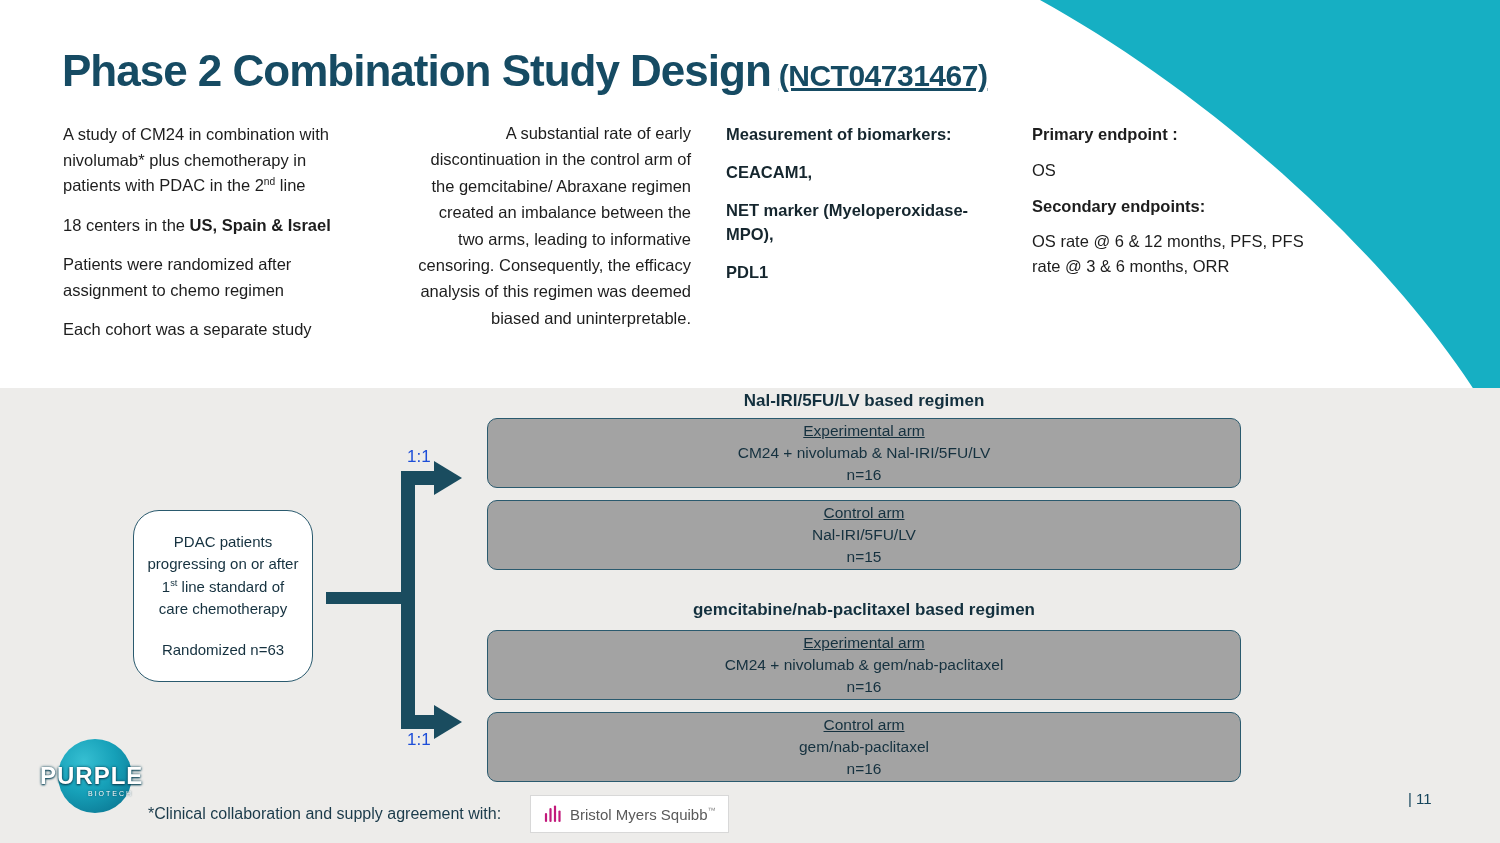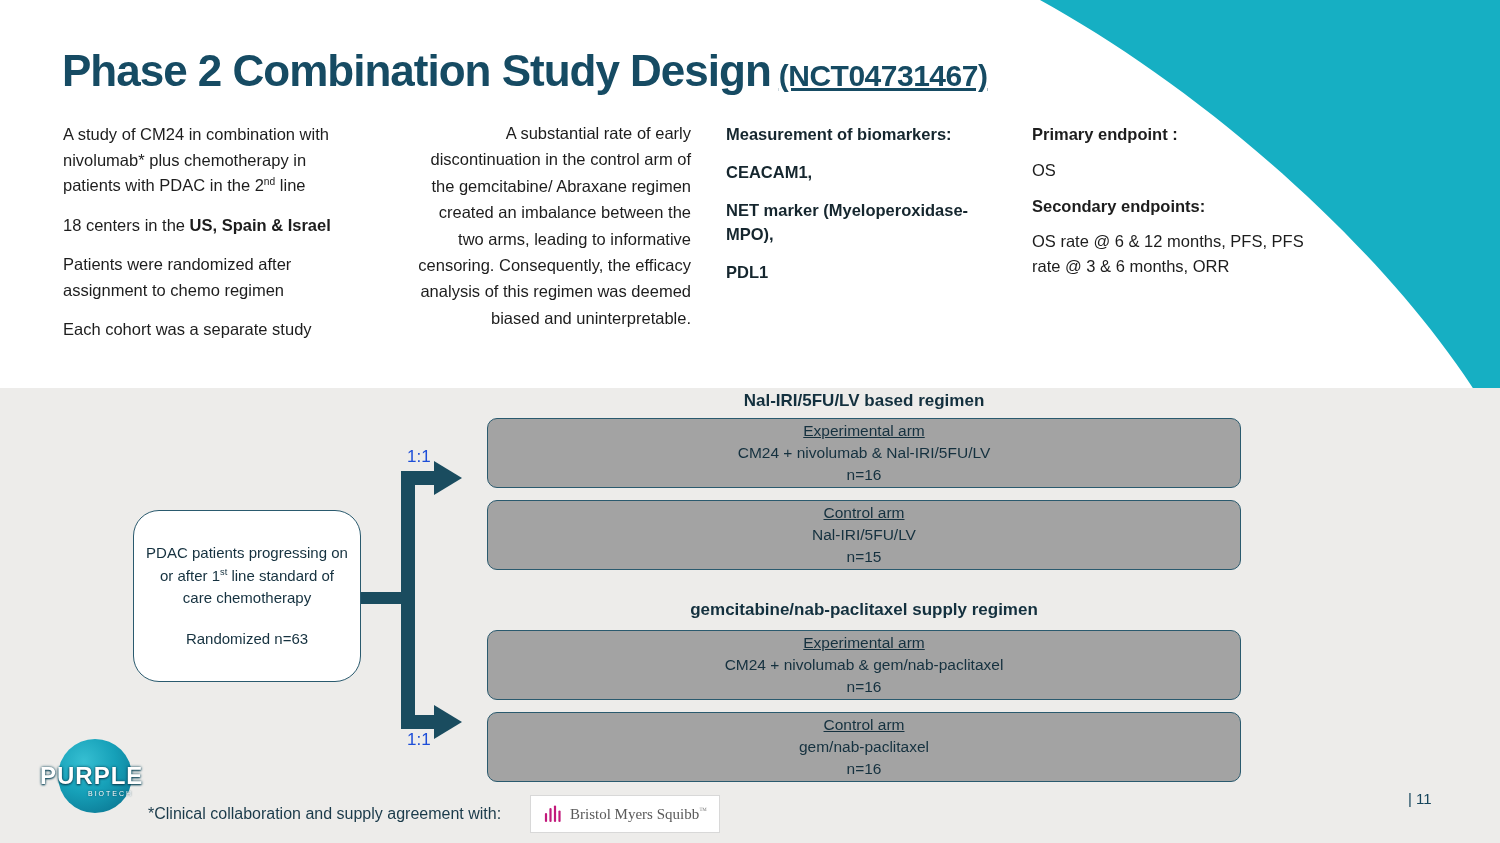--- a/index.html
+++ b/index.html
@@ -32,36 +32,36 @@
   .arm-box{
     left:487px;width:752px;height:68px;background:#a3a3a3;
     border:1.5px solid #2A5A6E;border-radius:10px;
     display:flex;flex-direction:column;align-items:center;justify-content:center;
     font-size:15.5px;color:#15313F;line-height:1.42;text-align:center;
   }
   .b1{top:418px;} .b2{top:500px;} .b3{top:630px;} .b4{top:712px;}
   .arm-label{text-decoration:underline;}
 
   .patient-box{
-    left:133px;top:510px;width:228px;height:172px;background:#ffffff;
+    left:133px;top:510px;width:180px;height:172px;background:#ffffff;
     border:1.5px solid #2A5A6E;border-radius:26px;
     display:flex;flex-direction:column;align-items:center;justify-content:center;
     text-align:center;font-size:15px;color:#15313F;line-height:1.5;padding:0 12px;box-sizing:border-box;
   }
   .patient-box .rand{margin-top:18px;}
 
   .arrows{left:0;top:0;pointer-events:none;}
   .ratio{font-size:17px;color:#1d4ed8;}
   .ratio-top{left:407px;top:447px;}
   .ratio-bottom{left:407px;top:730px;}
 
   .footnote{left:148px;top:805px;font-size:16px;color:#1A3A4A;}
   .bms-logo{
     left:530px;top:795px;height:38px;background:#ffffff;border:1px solid #D8D8D8;
-    display:flex;align-items:center;gap:7px;padding:0 12px;box-sizing:border-box;font-family:Liberation Serif, serif;
+    display:flex;align-items:center;gap:7px;padding:0 12px;box-sizing:border-box;
   }
   .bms-text{font-size:15px;color:#5A5A5A;white-space:nowrap;}
   .bms-tm{font-size:8px;color:#8a8a8a;vertical-align:top;}
 
   .purple-circle{
     left:58px;top:739px;width:74px;height:74px;border-radius:50%;
     background:radial-gradient(circle at 35% 30%, #36BFD2 0%, #16A0B8 45%, #0D7E99 80%);
   }
   .purple-text{
     left:40px;top:762px;font-size:24px;font-weight:bold;color:#ffffff;letter-spacing:1px;
@@ -133,21 +133,21 @@
     <div class="arm-label">Experimental arm</div>
     <div>CM24 + nivolumab &amp; Nal-IRI/5FU/LV</div>
     <div>n=16</div>
   </div>
   <div class="abs arm-box b2">
     <div class="arm-label">Control arm</div>
     <div>Nal-IRI/5FU/LV</div>
     <div>n=15</div>
   </div>
 
-  <div class="abs regimen-title r2">gemcitabine/nab-paclitaxel supply regimen</div>
+  <div class="abs regimen-title r2">gemcitabine/nab-paclitaxel based regimen</div>
   <div class="abs arm-box b3">
     <div class="arm-label">Experimental arm</div>
     <div>CM24 + nivolumab &amp; gem/nab-paclitaxel</div>
     <div>n=16</div>
   </div>
   <div class="abs arm-box b4">
     <div class="arm-label">Control arm</div>
     <div>gem/nab-paclitaxel</div>
     <div>n=16</div>
   </div>

